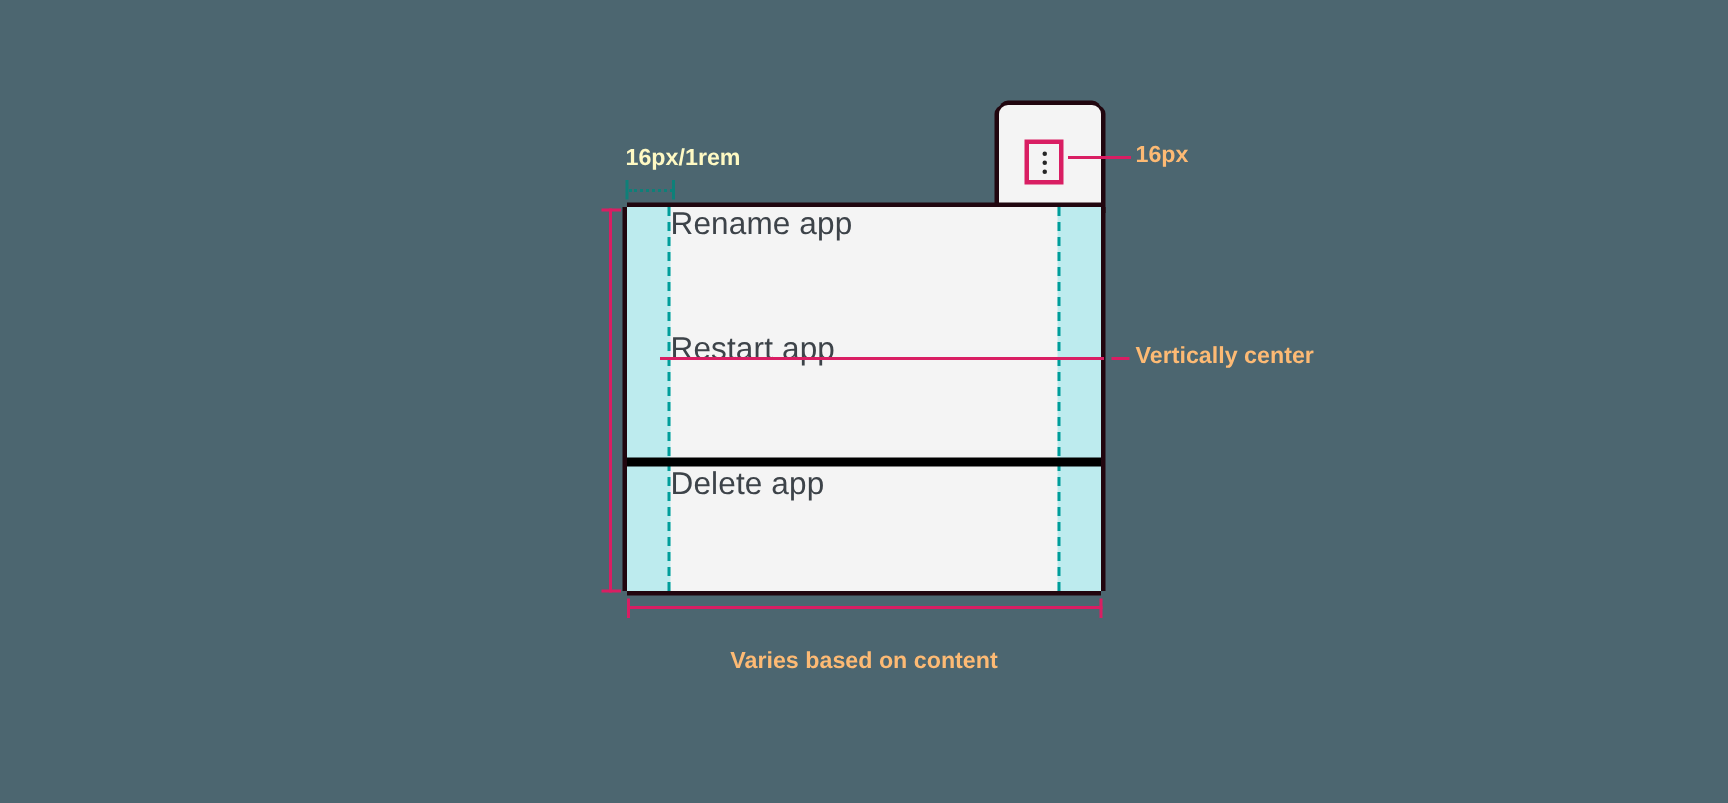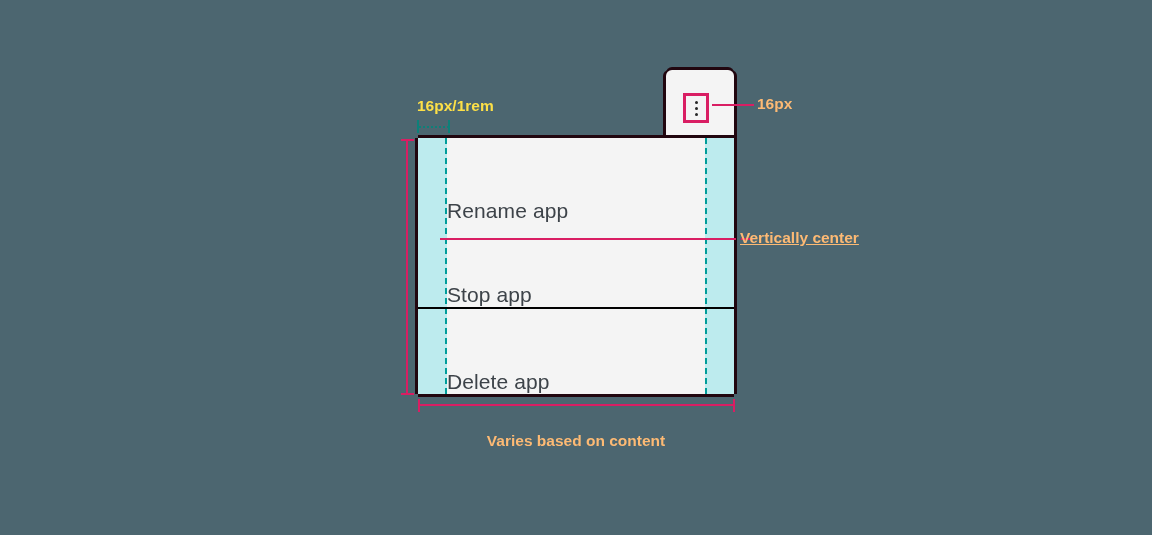--- a/index.html
+++ b/index.html
@@ -94,41 +94,41 @@
   .menu-list {
     position: relative;
     z-index: 3;
     height: 100%;
     display: flex;
     flex-direction: column;
   }
   .menu-item {
     flex: 1 1 0;
     display: flex;
-    align-items: flex-end;
+    align-items: flex-start;
     padding-left: 29px;
     box-sizing: border-box;
     font-size: 21px;
     color: #3d4349;
     letter-spacing: .1px;
     white-space: nowrap;
   }
   .menu-item.has-divider {
-    border-top: 2px solid #000000;
+    border-top: 6px solid #000000;
   }
 
   
   .ann {
     position: absolute;
     font-size: 15.5px;
     font-weight: bold;
     white-space: nowrap;
     z-index: 6;
   }
-  .ann.teal { color: #fde047; }
+  .ann.teal { color: #fef9c3; }
   .ann.pink { color: #fdba74; }
 
   .rule-pink { position: absolute; background: #d91e63; z-index: 5; }
 
   
   .teal-bracket { position: absolute; left: 417px; top: 120px; width: 33px; height: 13px; z-index: 6; }
   .teal-bracket .cap  { position: absolute; top: 0; width: 2px; height: 13px; background: #0e8079; }
   .teal-bracket .cap.l { left: 0; }
   .teal-bracket .cap.r { right: 0; }
   .teal-bracket .line { position: absolute; left: 2px; right: 2px; top: 6px; height: 2px;
@@ -164,41 +164,41 @@
 
   <div class="menu-panel">
     <div class="pad-band left"></div>
     <div class="pad-band right"></div>
 
     <div class="menu-list">
       <div class="menu-item">
         <span>Rename app</span>
       </div>
       <div class="menu-item">
-        <span>Stop app</span>
+        <span>Restart app</span>
       </div>
       <div class="menu-item has-divider">
         <span>Delete app</span>
       </div>
     </div>
   </div>
 
   <div class="ann teal" style="left:417px; top:97px;">16px/1rem</div>
   <div class="teal-bracket">
     <span class="cap l"></span>
       <span class="line"></span>
       <span class="cap r"></span>
   </div>
 
   <div class="rule-pink" style="left:712px; top:104px; width:42px; height:2px;"></div>
   <div class="ann pink" style="left:757px; top:104px; transform:translateY(-50%);">16px</div>
 
   <div class="rule-pink" style="left:440px; top:238px; width:296px; height:2px;"></div>
   <div class="rule-pink" style="left:741px; top:238px; width:12px; height:2px;"></div>
-  <div class="ann pink" style="left:740px; top:238px; transform:translateY(-50%);text-decoration:underline;">Vertically center</div>
+  <div class="ann pink" style="left:757px; top:238px; transform:translateY(-50%);">Vertically center</div>
 
   <div class="dim-v">
     <span class="cap t"></span>
       <span class="stem"></span>
       <span class="cap b"></span>
   </div>
 
   <div class="dim-h">
     <span class="cap l"></span>
       <span class="stem"></span>

